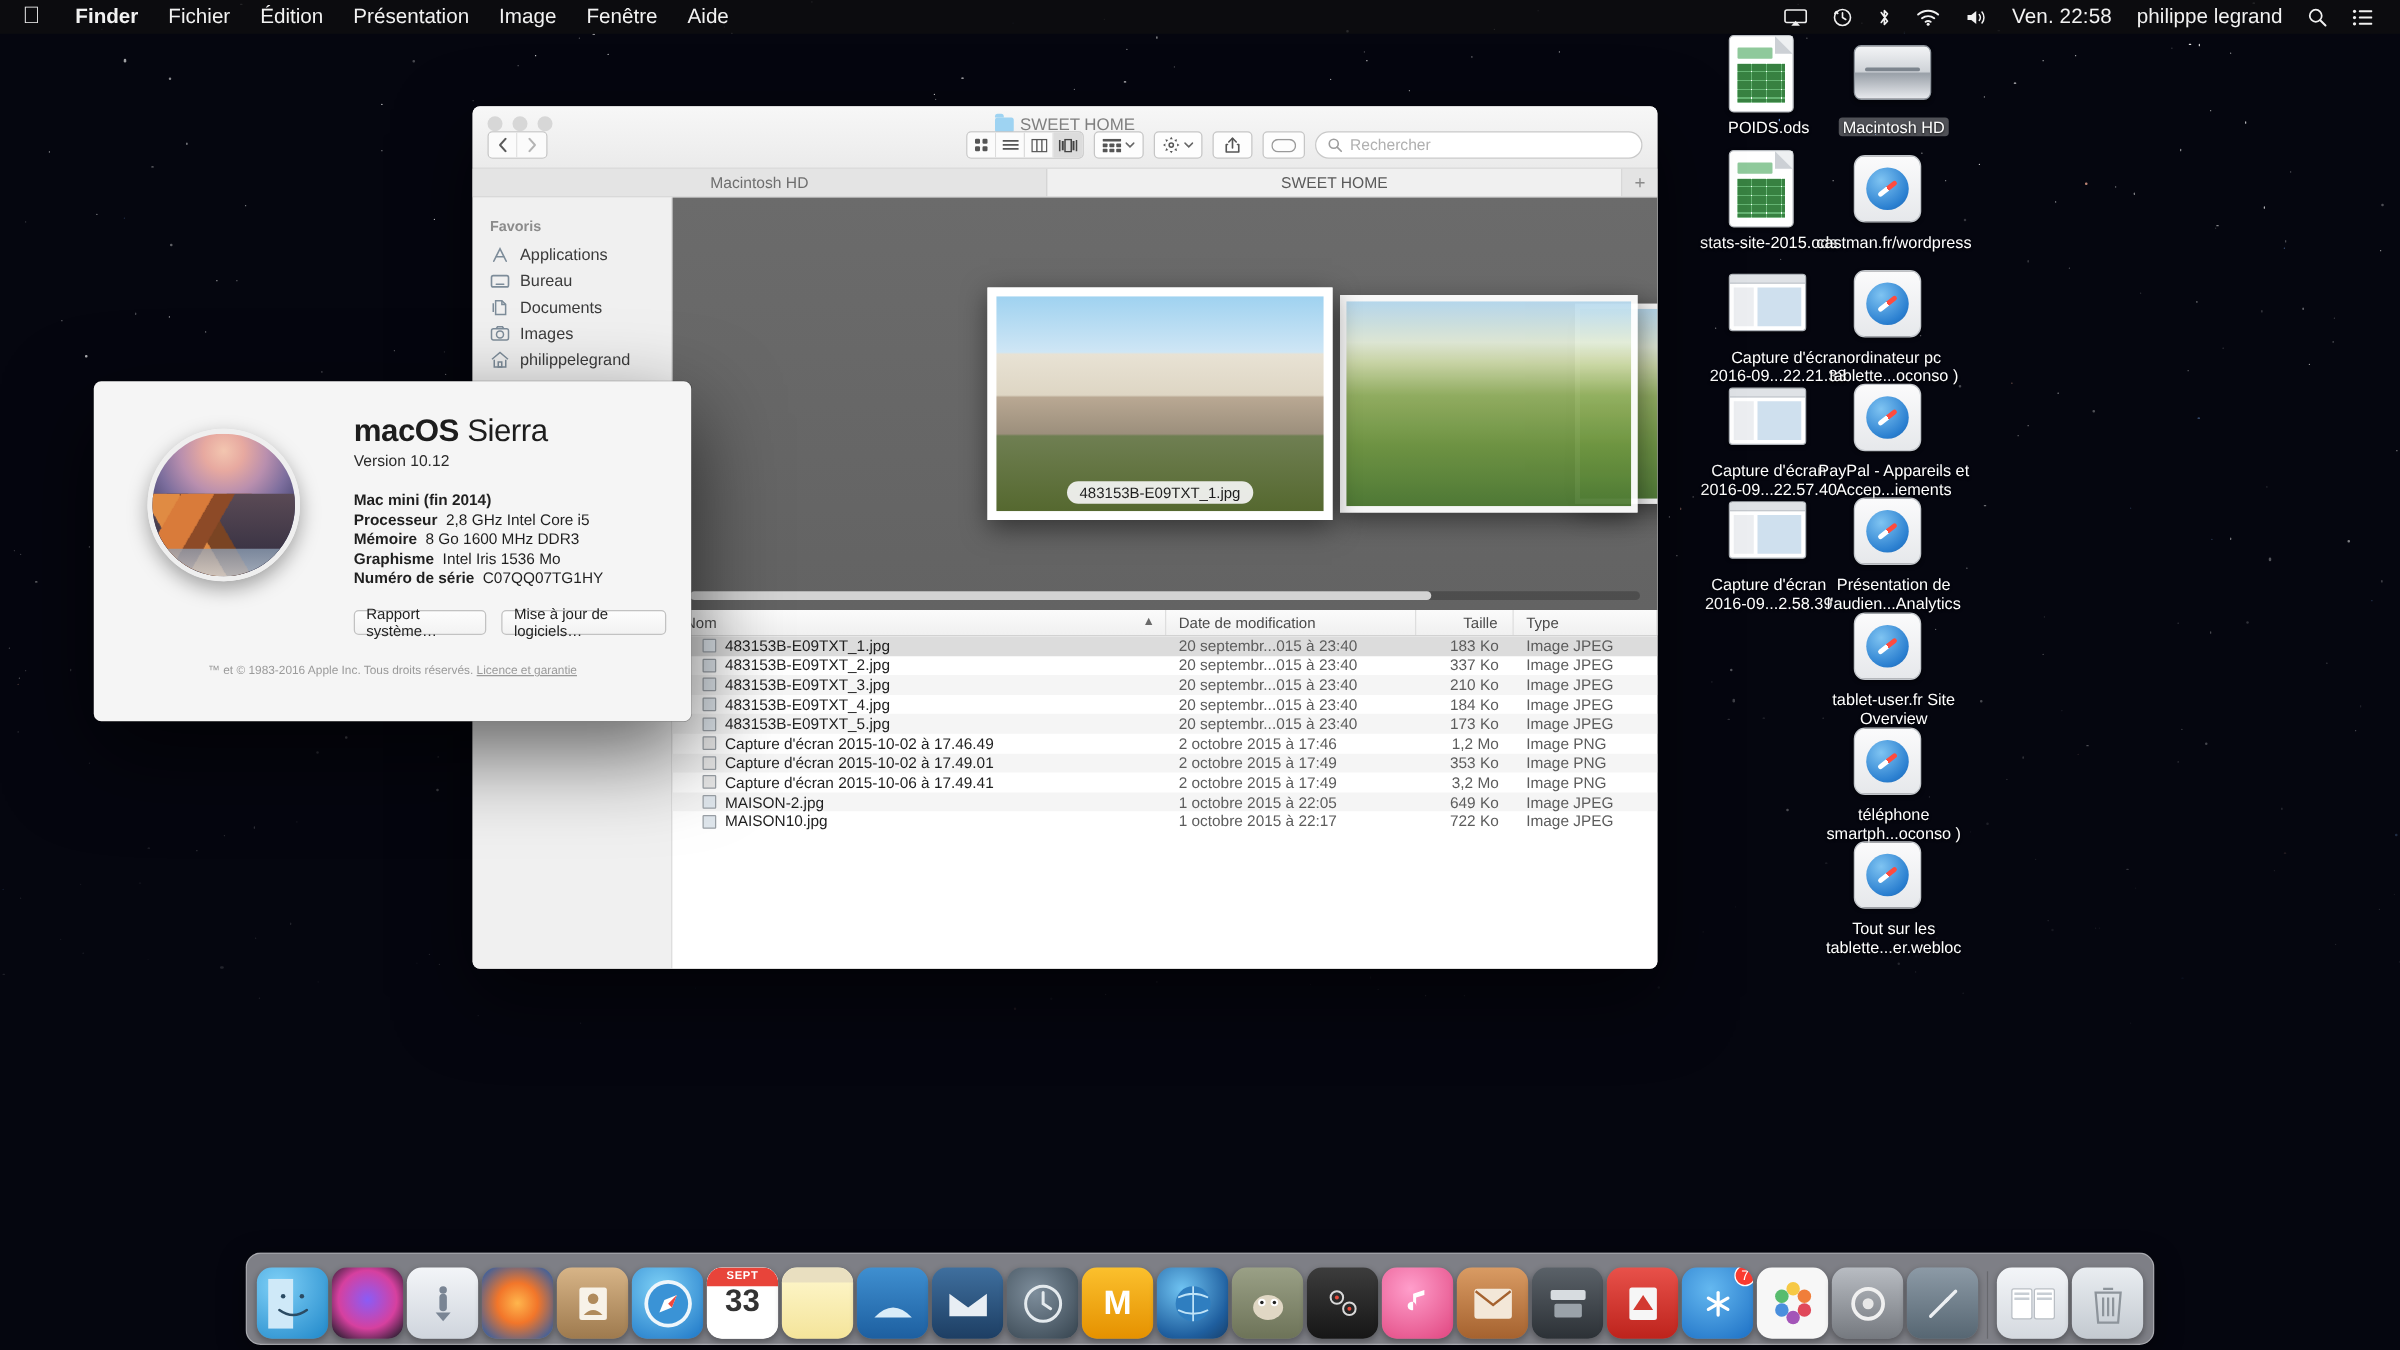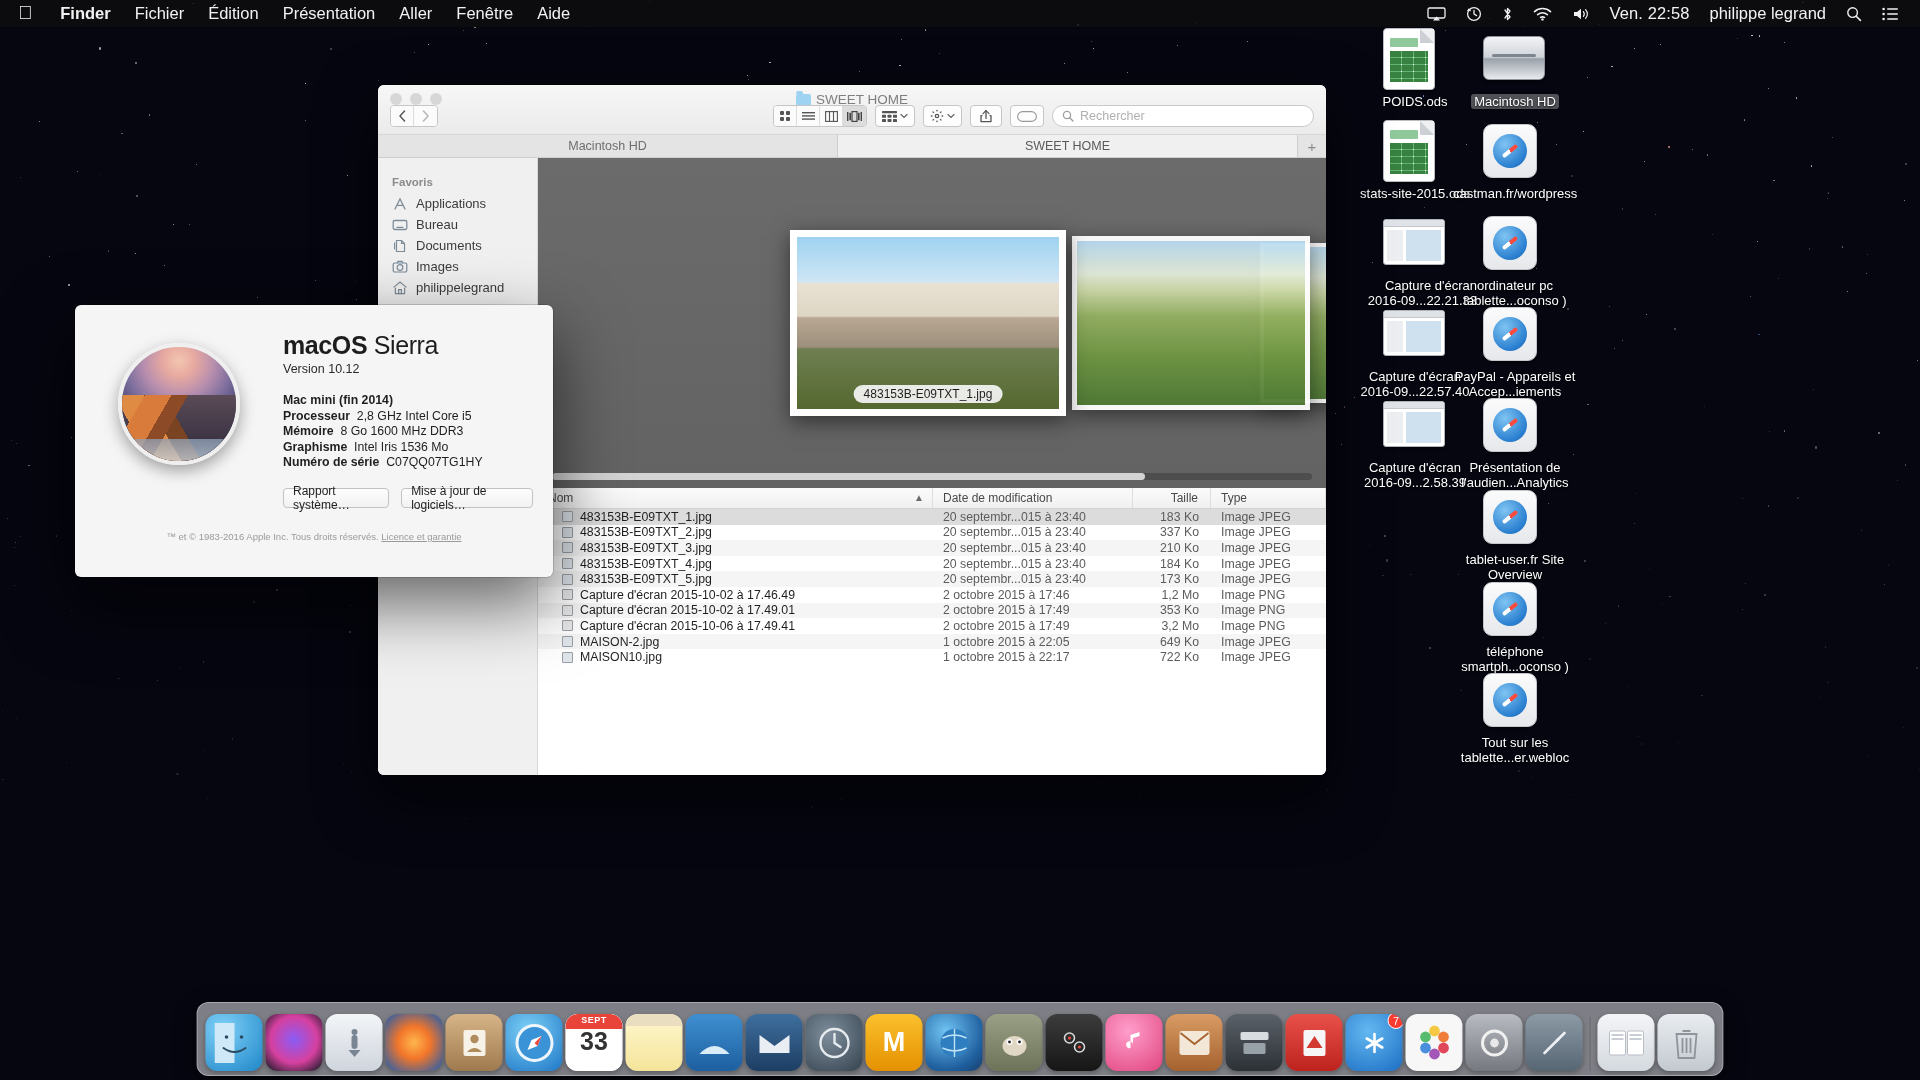--- a/index.html
+++ b/index.html
@@ -651,21 +651,21 @@
       <i style="left:1584.2px;top:560.3px;width:1.6px;height:1.6px;opacity:0.27;background:#ffffff"></i>
     </div>
 </div>
 
 <div id="menubar">
   <div class="apple"></div>
   <div class="mi bold">Finder</div>
   <div class="mi">Fichier</div>
   <div class="mi">Édition</div>
   <div class="mi">Présentation</div>
-  <div class="mi">Aller</div>
+  <div class="mi">Image</div>
   <div class="mi">Fenêtre</div>
   <div class="mi">Aide</div>
   <div class="spacer"></div>
 
   <div class="rt">
     <svg class="mbi" width="19" height="14" viewBox="0 0 19 14">
         <rect x="1" y="1" width="17" height="10" rx="1.5" fill="none" stroke="#f0f0f0" stroke-width="1.3"></rect>
         <path d="M9.5 9.5 L13 13.5 L6 13.5 Z" fill="#f0f0f0"></path>
       </svg>
   </div>

